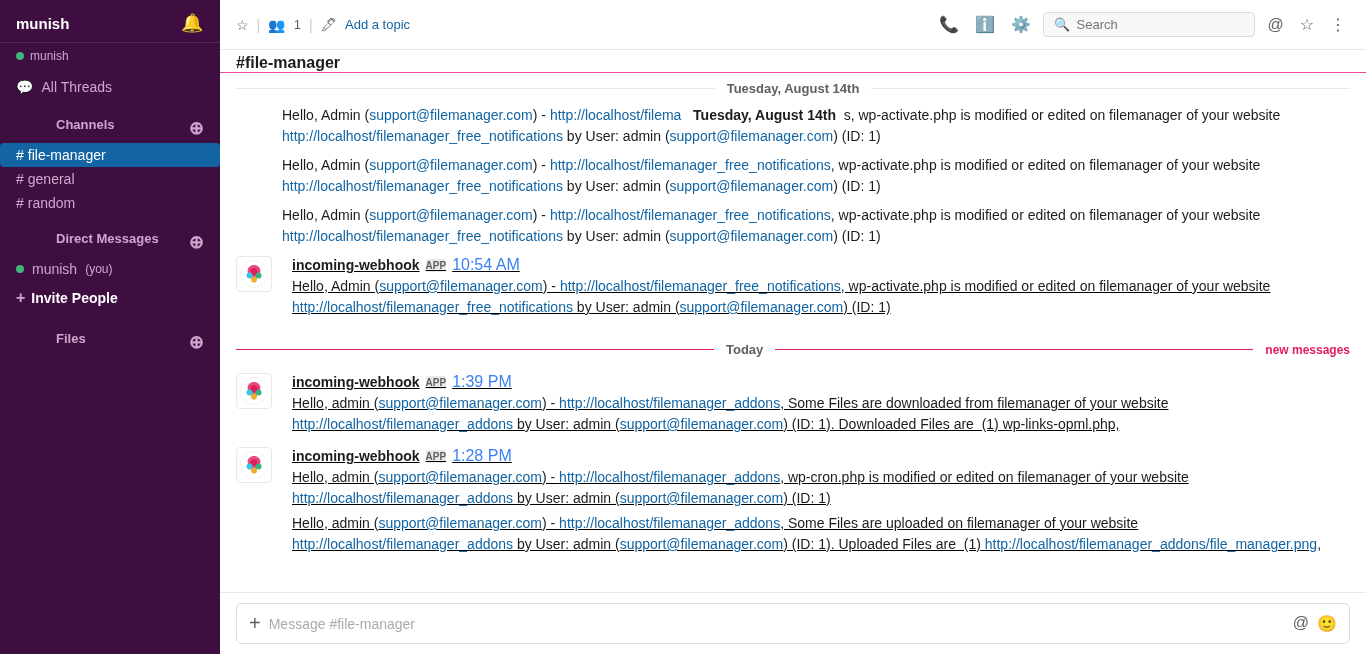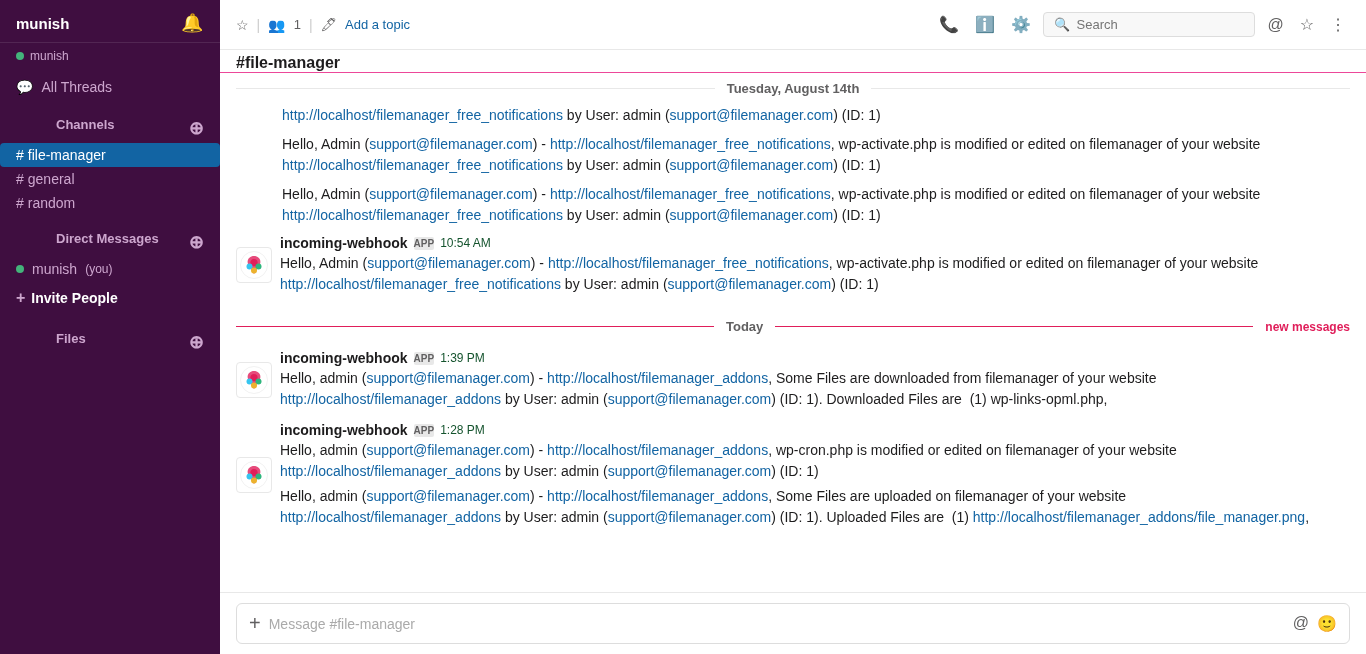--- a/index.html
+++ b/index.html
@@ -242,23 +242,24 @@
     }
 
     .new-messages-label {
       color: #e01e5a;
       font-size: 12px;
       white-space: nowrap;
     }
 
     .message-row {
       display: flex;
-      align-items: center;
-      gap: 8px;
+      align-items: flex-start;
+      gap: 20px;
       padding: 4px 16px 4px;
+      text-decoration: underline;
     }
 
     .avatar {
       width: 36px;
       height: 36px;
       border-radius: 4px;
       flex-shrink: 0;
       display: flex;
       align-items: center;
       justify-content: center;
@@ -292,22 +293,22 @@
     .app-badge {
       background: #e8e8e8;
       color: #616061;
       font-size: 10px;
       padding: 1px 0;
       border-radius: 2px;
       font-weight: 600;
     }
 
     .timestamp {
-      color: #14532d;
-      font-size: 12px;
+      color: #3b82f6;
+      font-size: 16px;
     }
 
     .message-text {
       color: #1d1c1d;
       font-size: 14px;
       line-height: 1.5;
     }
 
     .link {
       color: #1264a3;
@@ -467,20 +468,23 @@
 
   <div id="messages-area">
 
     <div class="date-divider">
       <div class="date-divider-line"></div>
       <span>Tuesday, August 14th</span>
       <div class="date-divider-line"></div>
     </div>
 
     <div class="compact-message">
+      <div class="message-text">
+        Hello, Admin (<a class="link" href="#">support@filemanager.com</a>) - <a class="link" href="#">http://localhost/filema</a>&nbsp;&nbsp; <strong>Tuesday, August 14th</strong>&nbsp; s, wp-activate.php is modified or edited on filemanager of your website
+      </div>
       <div class="message-text">
         <a class="link" href="#">http://localhost/filemanager_free_notifications</a> by User: admin (<a class="link" href="#">support@filemanager.com</a>) (ID: 1)
       </div>
     </div>
 
     <div class="compact-message" style="margin-top:6px;">
       <div class="message-text">
         Hello, Admin (<a class="link" href="#">support@filemanager.com</a>) - <a class="link" href="#">http://localhost/filemanager_free_notifications</a>, wp-activate.php is modified or edited on filemanager of your website
       </div>
       <div class="message-text">

